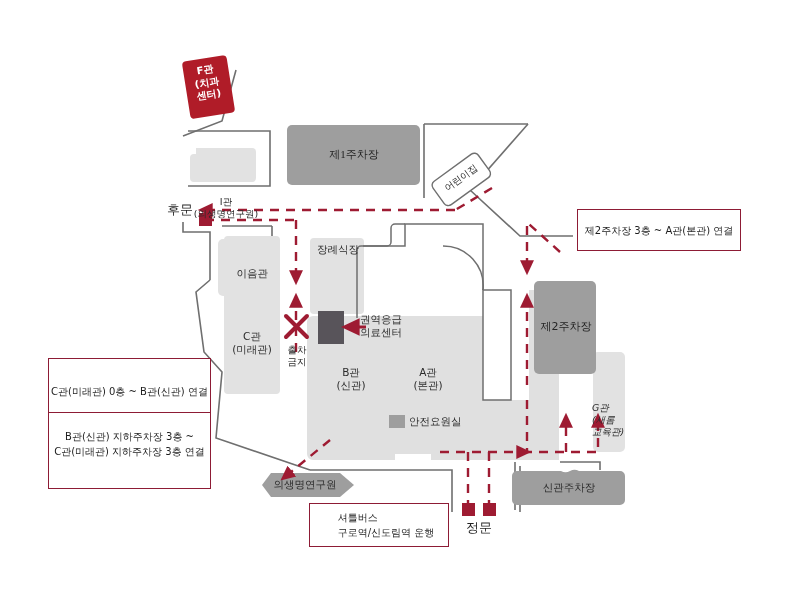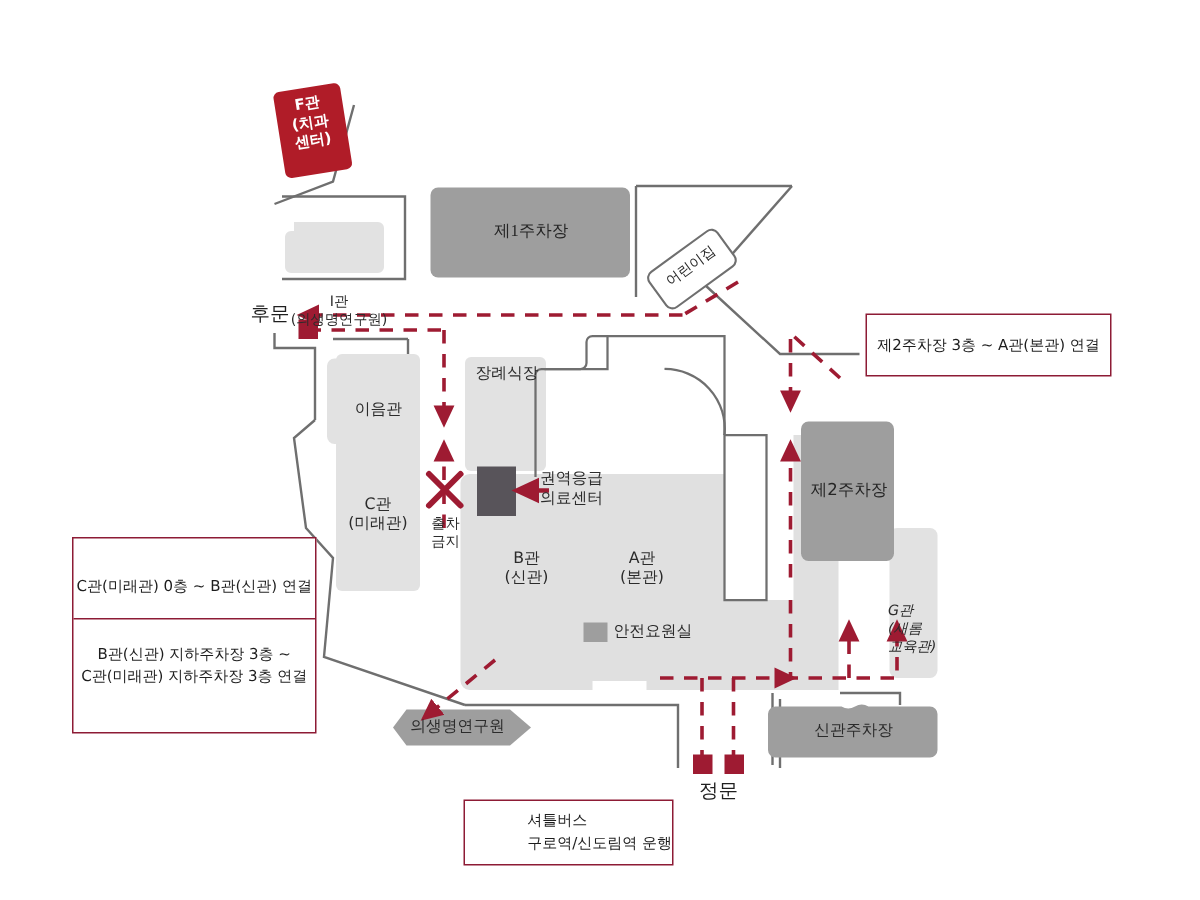--- a/index.html
+++ b/index.html
@@ -205,17 +205,17 @@
 
   <div class="infobox" style="left:48px;top:358px;width:163px;height:131px;flex-direction:column;">
     <div class="ib-row" style="height:40px;">
       <div class="txt">C관(미래관) 0층 ~ B관(신관) 연결</div>
     </div>
     <div class="ib-row ib-div" style="height:63px;">
       <div class="txt"><span>B관(신관) 지하주차장 3층 ~</span><br><span>C관(미래관) 지하주차장 3층 연결</span></div>
     </div>
   </div>
 
-  <div class="infobox" style="left:309px;top:533px;width:140px;height:44px;justify-content:flex-end;">
+  <div class="infobox" style="left:309px;top:503px;width:140px;height:44px;justify-content:center;">
     <div class="txt" style="text-align:left;padding-left:14px;"><span>셔틀버스</span><br><span>구로역/신도림역 운행</span></div>
   </div>
 
 </div>
 
 </body></html>

